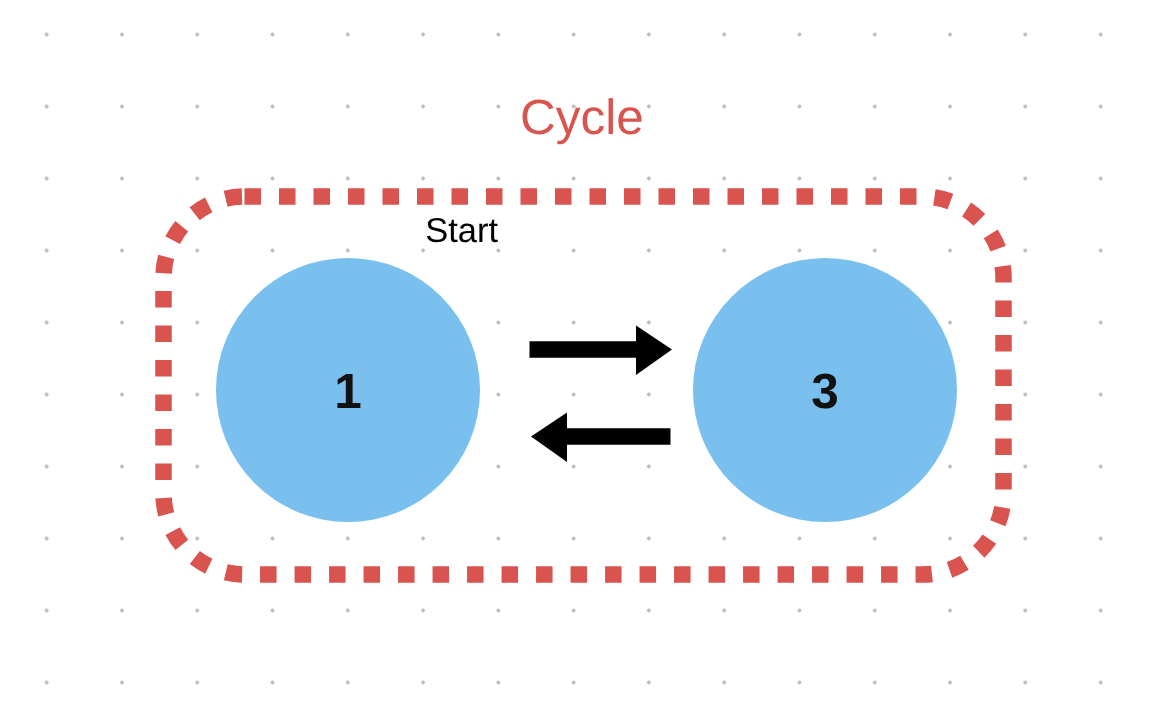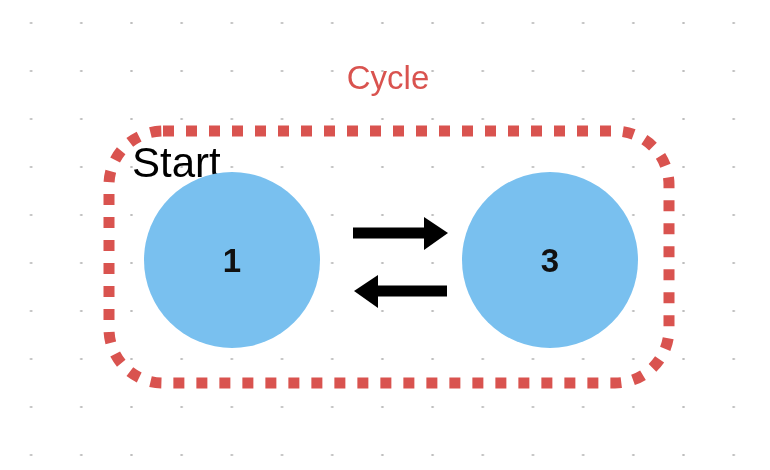--- a/index.html
+++ b/index.html
@@ -45,22 +45,22 @@
     color: #d9534f;
     white-space: nowrap;
   }
 
   
   .start-label {
     position: absolute;
     left: 132px;
     top: 142px;
     width: 200px;
-    text-align: left;
-    font-size: 42px;
+    text-align: right;
+    font-size: 23px;
     line-height: 1;
     color: #000000;
     white-space: nowrap;
   }
 
   
   .node {
     position: absolute;
     width: 176px;
     height: 176px;

